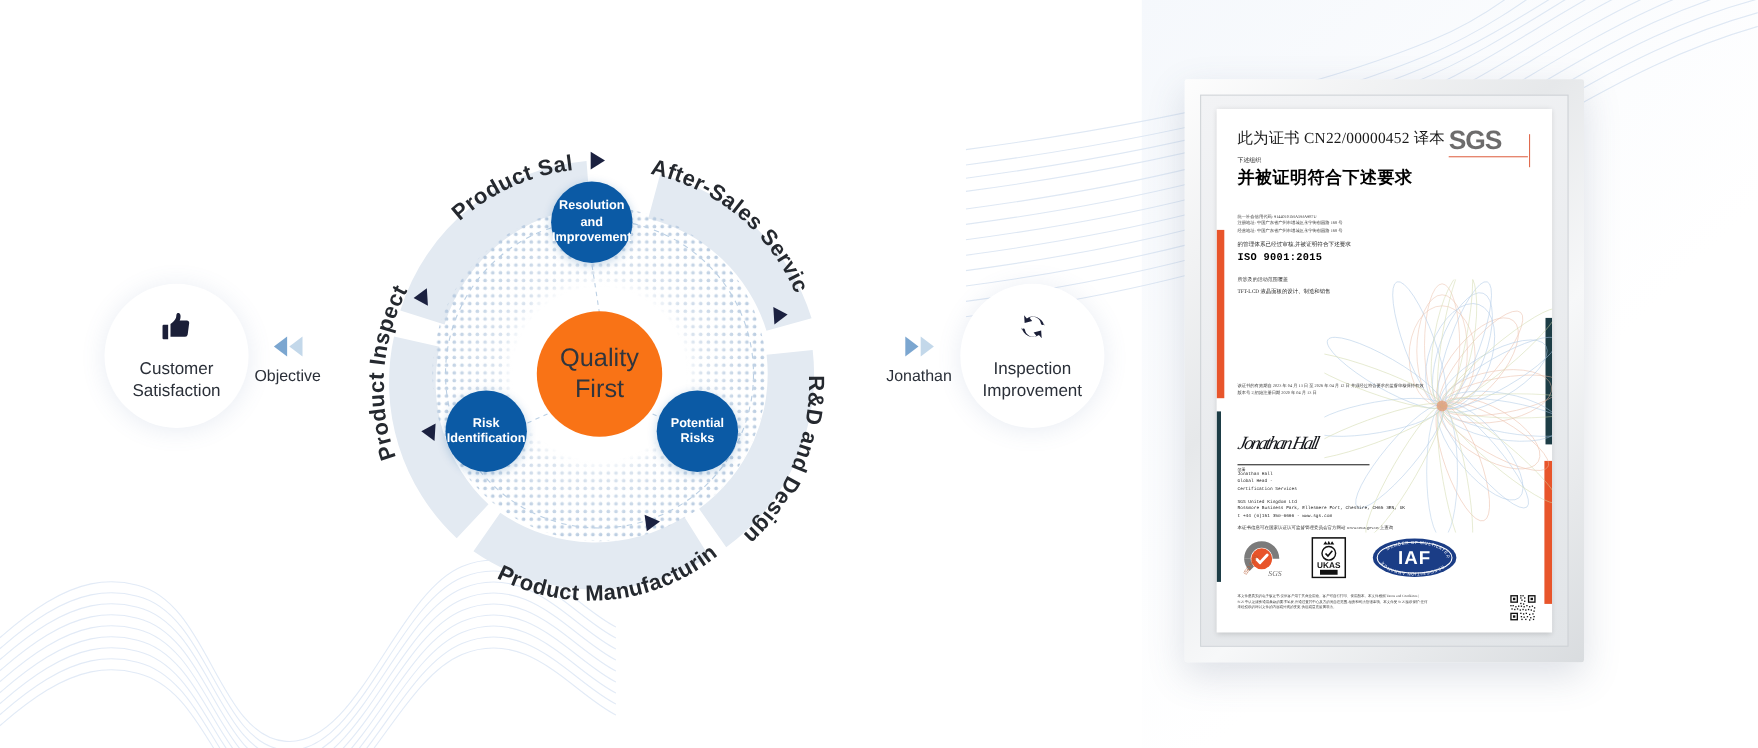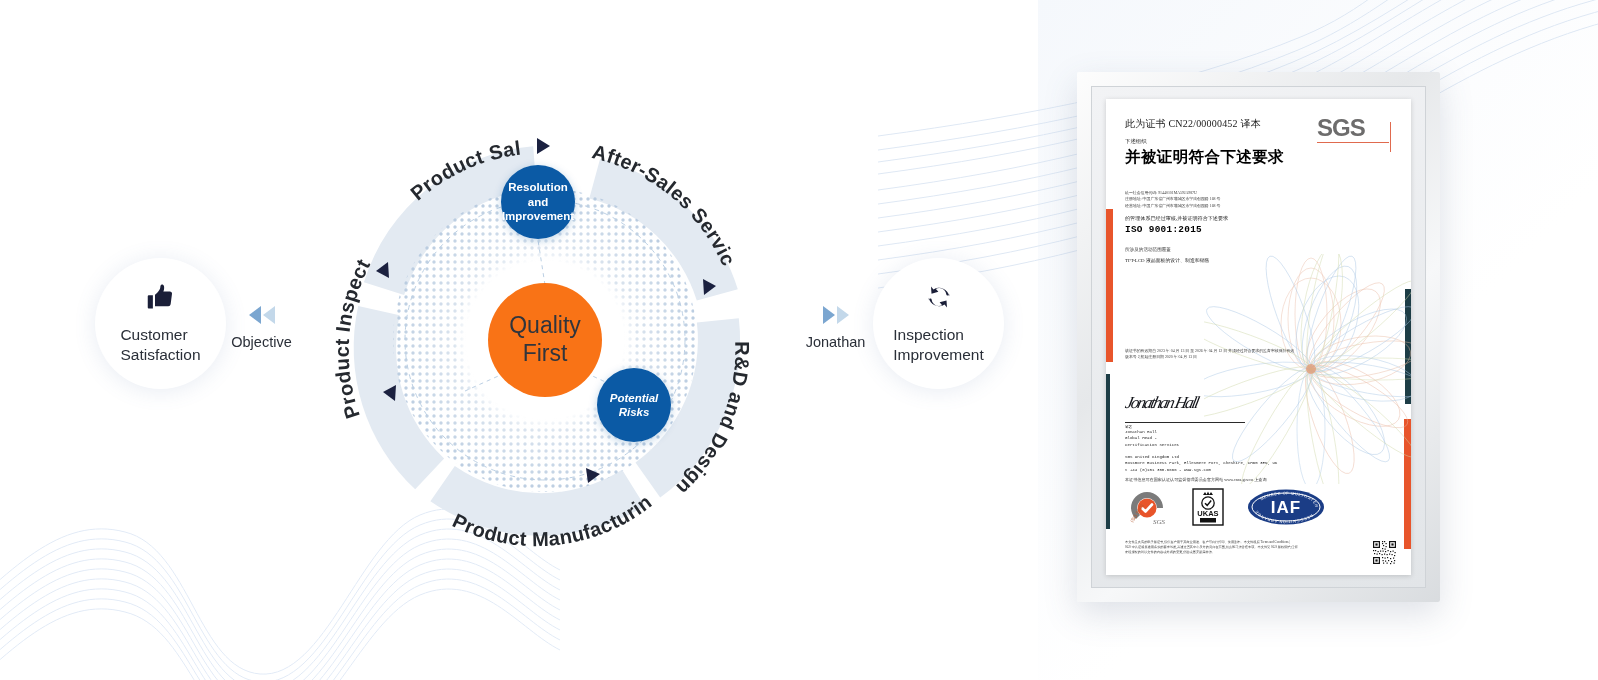--- a/index.html
+++ b/index.html
@@ -16,20 +16,21 @@
   .bg-wave.tr{right:-40px;top:-80px;width:760px;height:420px;opacity:.85;}
   .bg-wave.bl{left:-60px;bottom:-60px;width:620px;height:300px;opacity:.85;}
   .bg-tint{position:absolute;right:0;top:0;width:560px;height:680px;
            background:linear-gradient(135deg,#f5f8fc 0%,#ffffff 60%);pointer-events:none;}
 
   
   .node{
     position:absolute;border-radius:50%;background:#ffffff;
     box-shadow:0 2px 22px rgba(90,120,170,.14);
     display:flex;flex-direction:column;align-items:center;justify-content:center;
+    text-align:center;
   }
   .node .ic{display:block;margin-bottom:9px;}
   .node .lbl{font-size:15.5px;line-height:1.28;color:#2a2f38;white-space:pre-line;}
 
   #node-customer{left:95px;top:258px;width:131px;height:131px;}
   #node-continuous{left:873px;top:258px;width:131px;height:131px;}
 
   .arrow-grp{position:absolute;display:flex;flex-direction:column;align-items:center;}
   #arrow-objective{left:215px;top:305px;width:93px;}
   #arrow-standards{left:789px;top:305px;width:93px;}
@@ -51,21 +52,21 @@
   #hub-center .t{font-size:23px;line-height:1.2;color:#30353d;white-space:pre-line;}
 
   .blue-node{
     position:absolute;border-radius:50%;background:#0b5aa5;
     display:flex;align-items:center;justify-content:center;text-align:center;
     box-shadow:0 2px 9px rgba(11,90,165,.25);
   }
   .blue-node .t{color:#fff;font-size:11.5px;font-weight:700;line-height:1.26;white-space:pre-line;}
   #bn-resolution{left:196px;top:60px;width:74px;height:74px;}
   #bn-risk{left:100px;top:250px;width:74px;height:74px;}
-  #bn-potential{left:292px;top:263px;width:74px;height:74px;font-style:italic;}
+  #bn-potential{left:292px;top:250px;width:74px;height:74px;}
 
   
   #cert-wrap{position:absolute;left:1077px;top:72px;width:363px;height:530px;}
   #cert-frame{
     position:absolute;inset:0;border-radius:2px;
     background:linear-gradient(135deg,#fdfdfd 0%,#e6e8ea 38%,#f7f8f9 62%,#d9dcdf 100%);
     box-shadow:0 12px 34px rgba(70,90,120,.18);
     padding:17px;box-sizing:border-box;
   }
   #cert-inner-bevel{
@@ -79,21 +80,21 @@
   .cert-bar{position:absolute;}
   #bar-orange-l{left:0;top:110px;width:7px;height:153px;background:#e8552b;}
   #bar-teal-l{left:0;top:275px;width:4px;height:155px;background:#1d3d46;}
   #bar-teal-r{right:0;top:190px;width:6px;height:115px;background:#1d3d46;}
   #bar-orange-r{right:0;top:320px;width:7px;height:130px;background:#e8552b;}
 
   #guilloche{position:absolute;right:-8px;top:155px;width:215px;height:230px;opacity:.85;pointer-events:none;}
 
   #cert-body{position:absolute;left:19px;top:18px;right:16px;}
   .c-line{color:#1a1a1a;}
-  #cert-ref{font-family:"Liberation Serif",serif;font-size:10px;letter-spacing:.2px;}
+  #cert-ref{font-family:"Liberation Serif",serif;font-size:14px;letter-spacing:.2px;}
   #cert-sub{font-family:"Liberation Serif",serif;font-size:5.4px;margin-top:7px;color:#222;}
   #cert-company{font-family:"Liberation Serif",serif;font-weight:700;font-size:15.5px;margin-top:2px;letter-spacing:.4px;color:#000;}
   .tiny{font-family:"Liberation Serif",serif;font-size:3.9px;line-height:1.62;color:#3a3a3a;}
   #cert-regblock{margin-top:22px;}
   #cert-scope-intro{font-family:"Liberation Serif",serif;font-size:5.1px;margin-top:6px;color:#222;}
   #cert-standard{font-family:"Liberation Mono","DejaVu Sans Mono",monospace;font-weight:700;font-size:9.4px;margin-top:2px;letter-spacing:.3px;color:#000;}
   #cert-activity-intro{font-family:"Liberation Serif",serif;font-size:4.6px;margin-top:12px;color:#333;}
   #cert-activity{font-family:"Liberation Serif",serif;font-size:4.9px;margin-top:5px;color:#222;}
 
   #cert-validity{position:absolute;left:19px;top:249px;right:40px;}
@@ -271,20 +272,24 @@
 
     <div class="hub" id="hub-center">
       <span class="t">Quality
 First</span>
     </div>
 
     <div class="blue-node" id="bn-resolution">
       <span class="t">Resolution
 and
 Improvement</span>
+    </div>
+    <div class="blue-node" id="bn-risk">
+      <span class="t">Risk
+Identification</span>
     </div>
     <div class="blue-node" id="bn-potential">
       <span class="t">Potential
 Risks</span>
     </div>
   </div>
 
   <div id="cert-wrap">
     <div id="cert-frame">
       <div id="cert-inner-bevel"></div>

